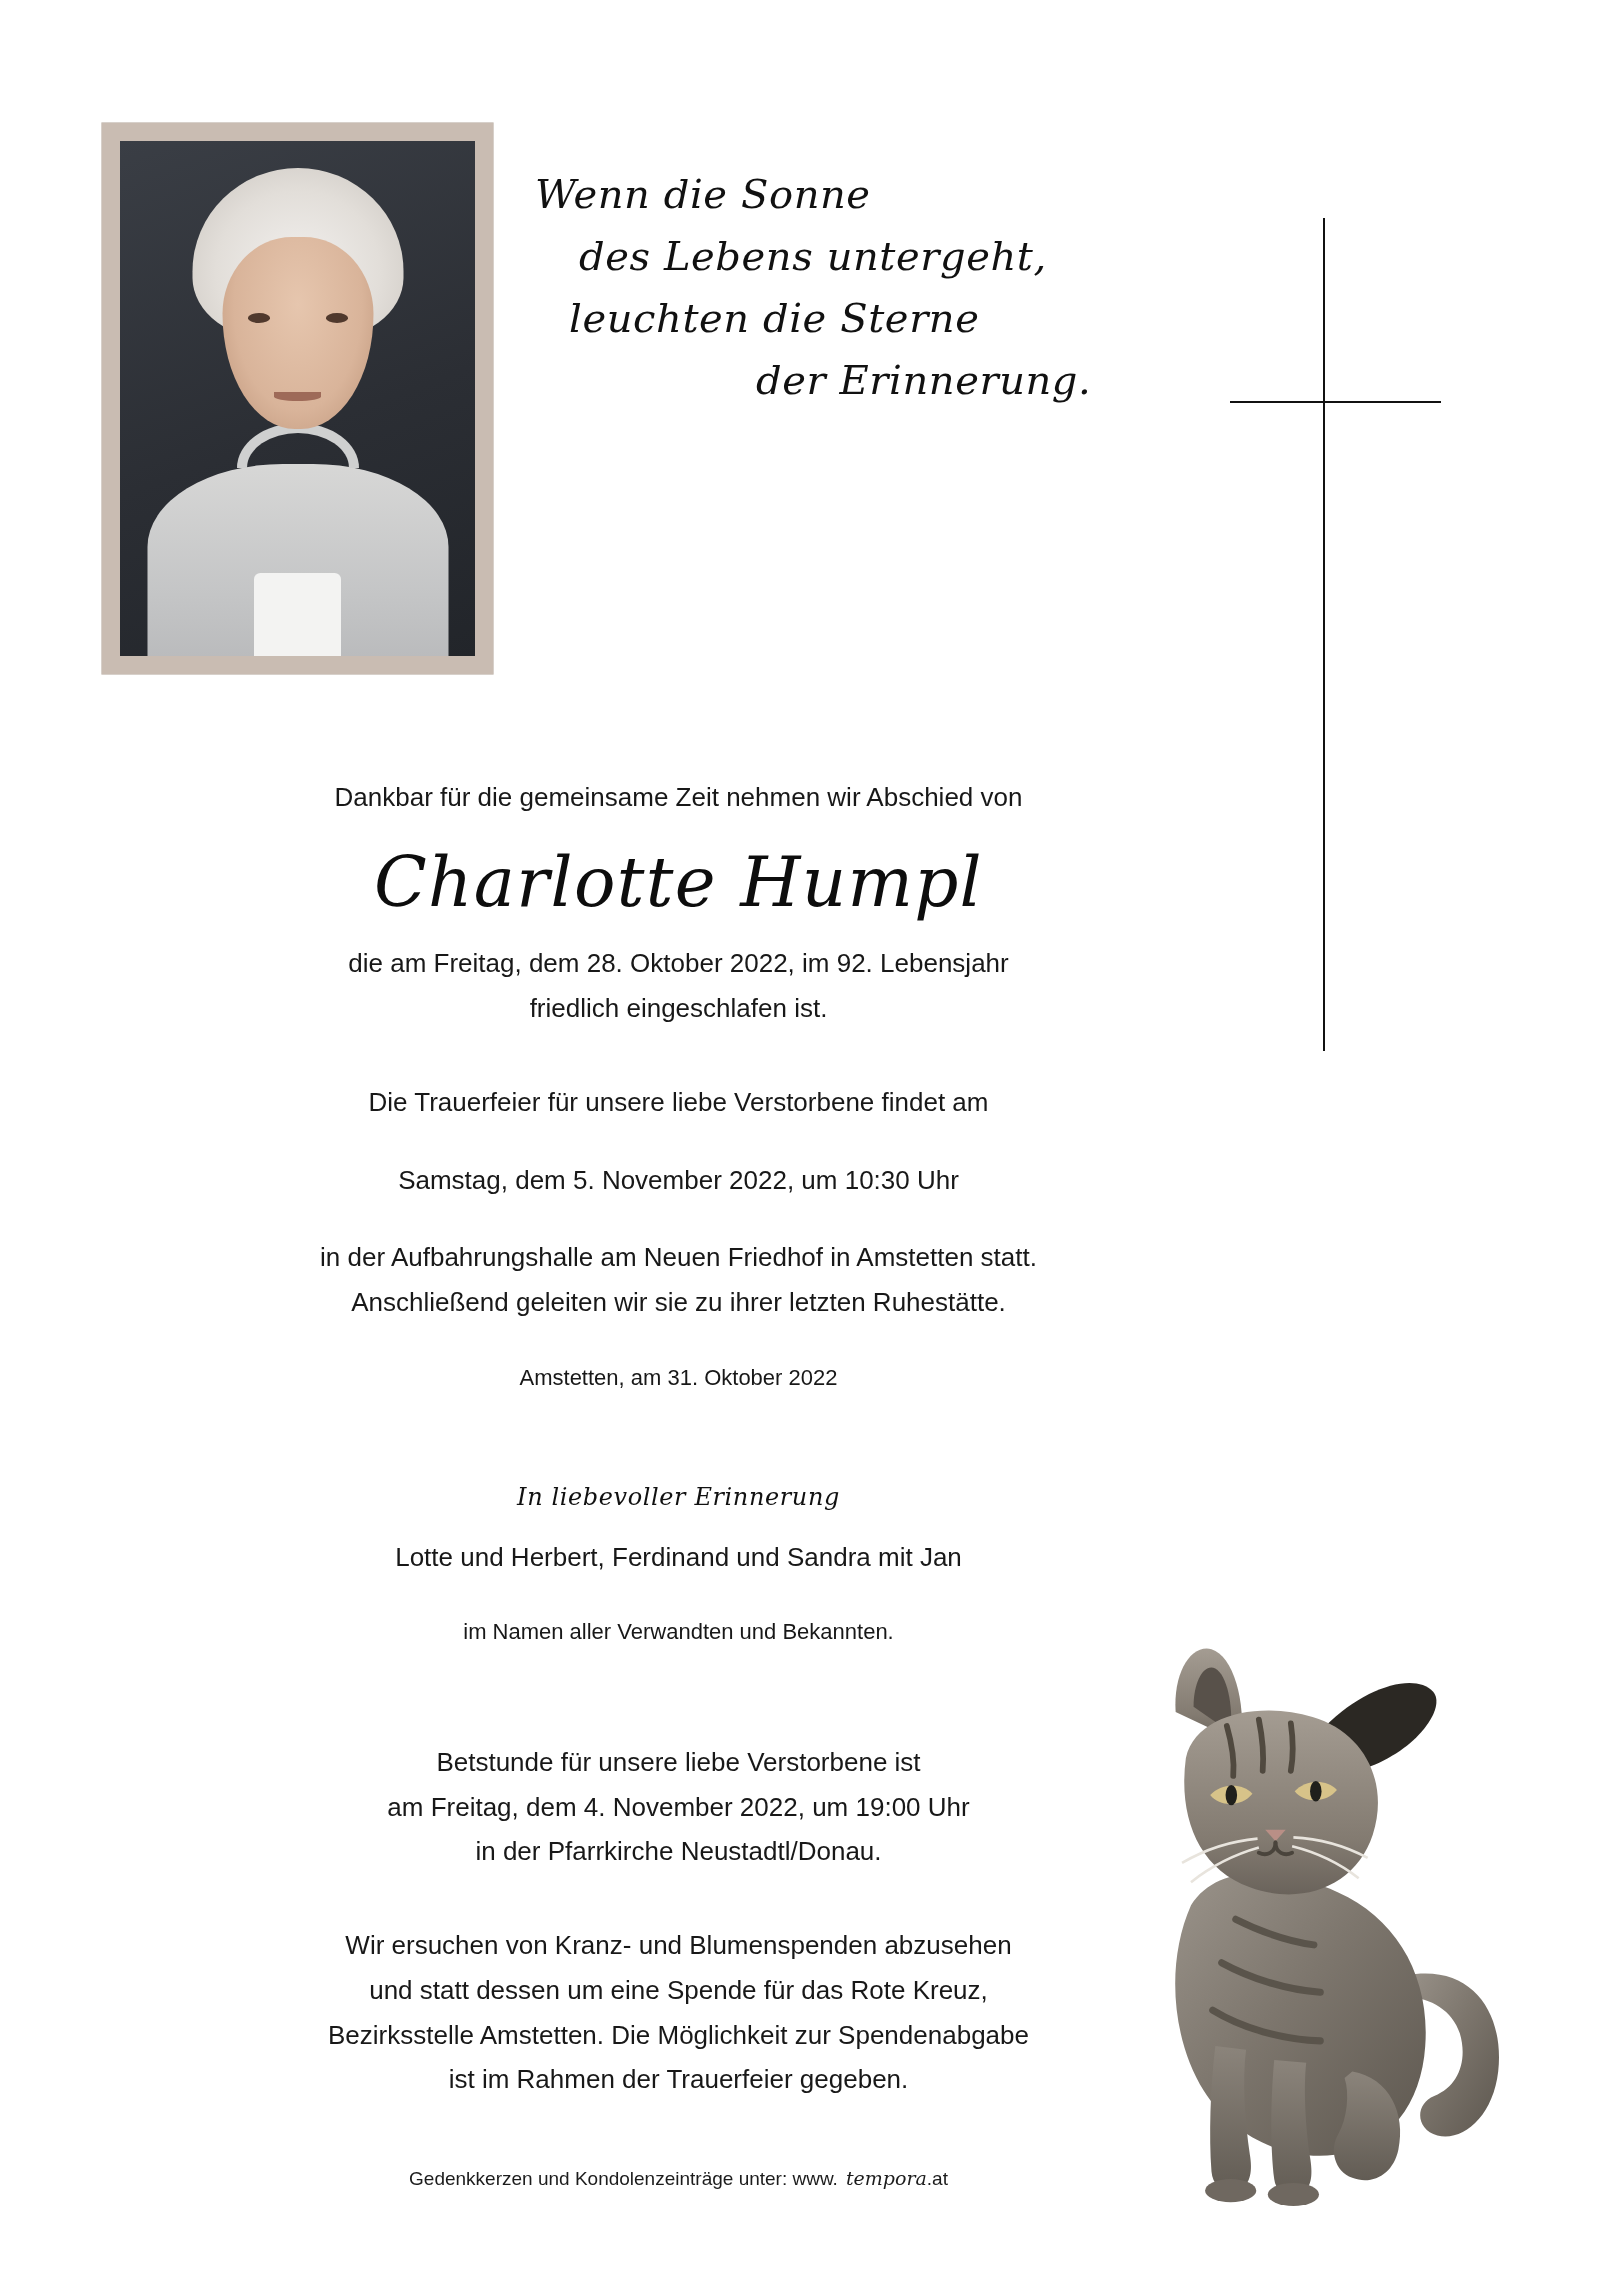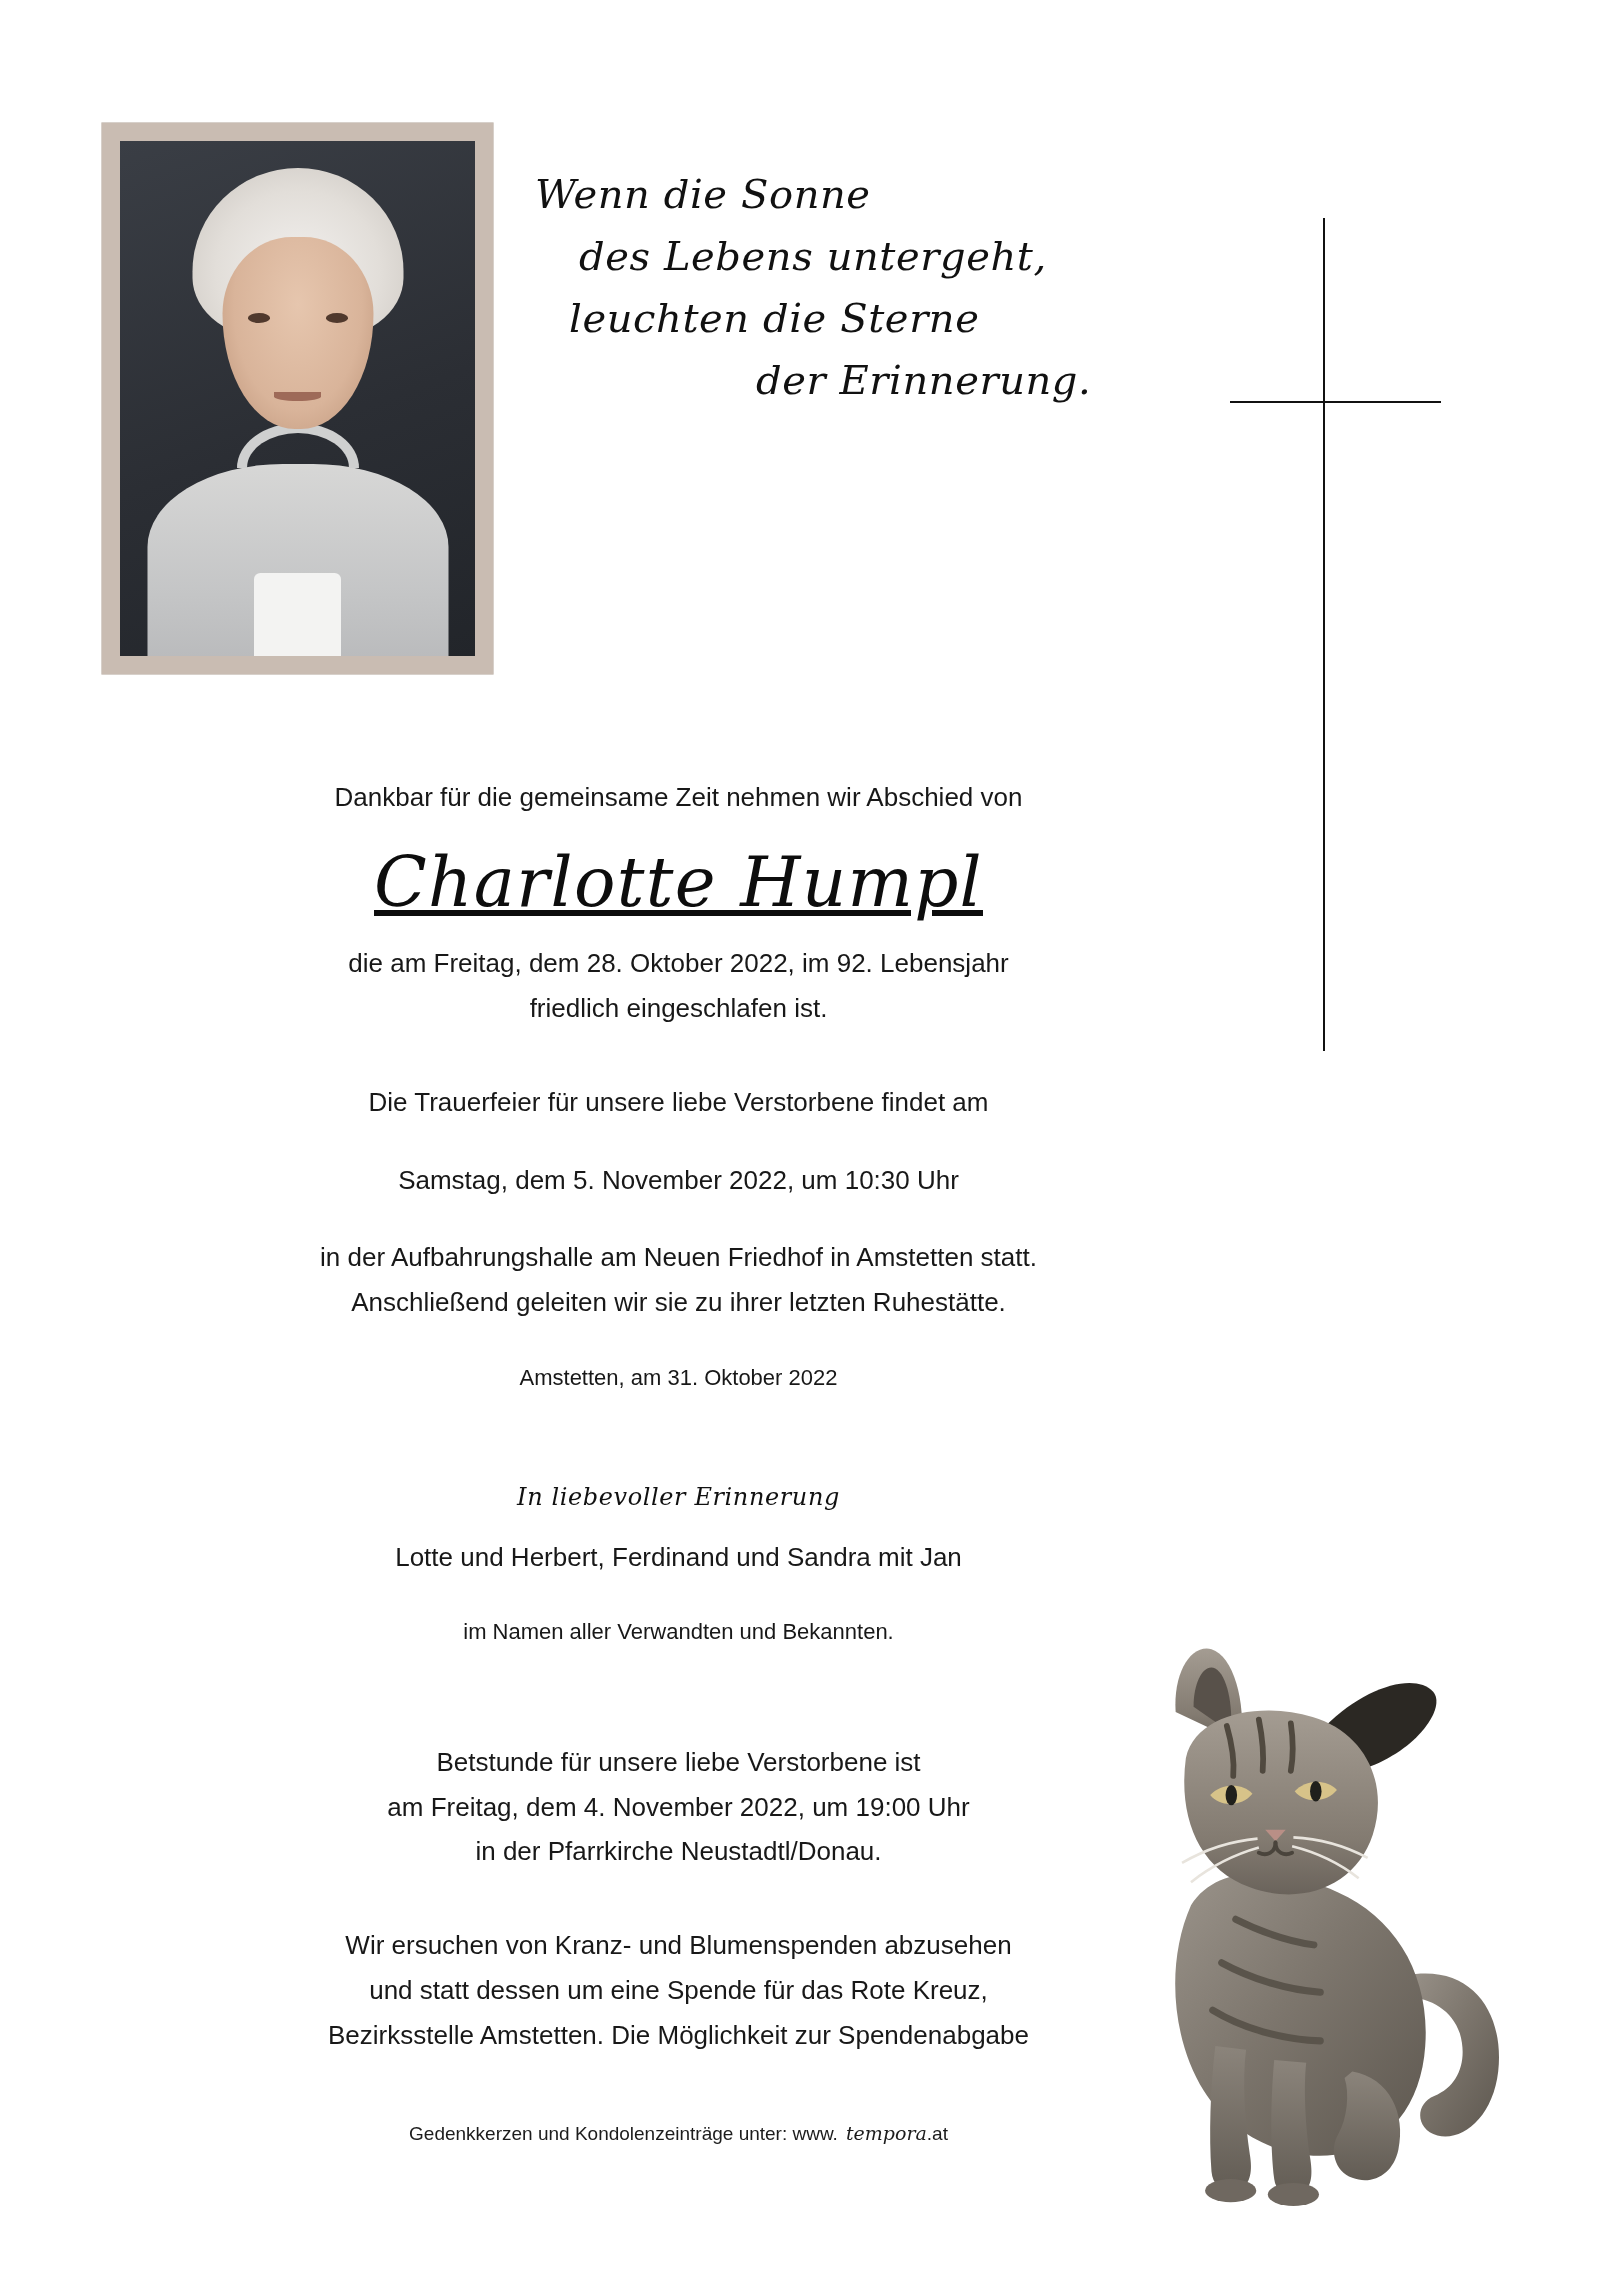--- a/index.html
+++ b/index.html
@@ -177,21 +177,20 @@
   .gap-xl { height: 82px; }
 
   #deceased-name {
     font-family: "DejaVu Serif", serif;
     font-style: italic;
     font-size: 69px;
     line-height: 1.2;
     color: #0d0d0d;
     letter-spacing: 1.3px;
     margin: 24px 0 22px 0;
-    text-decoration: underline;
   }
 
   .bold { font-weight: normal; }
 
   .small {
     font-size: 22px;
     line-height: 1.45;
   }
 
   #memory-heading {
@@ -287,20 +286,21 @@
 
   <p class="line">Betstunde für unsere liebe Verstorbene ist</p>
   <p class="line bold">am Freitag, dem 4. November 2022, um 19:00 Uhr</p>
   <p class="line"><span>in der </span><span class="bold">Pfarrkirche Neustadtl/Donau.</span></p>
 
   <div class="gap-m"></div>
 
   <p class="line">Wir ersuchen von Kranz- und Blumenspenden abzusehen</p>
   <p class="line">und statt dessen um eine Spende für das Rote Kreuz,</p>
   <p class="line">Bezirksstelle Amstetten. Die Möglichkeit zur Spendenabgabe</p>
+  <p class="line">ist im Rahmen der Trauerfeier gegeben.</p>
 
   <div class="gap-m"></div>
 
   <p id="footer-note"><span>Gedenkkerzen und Kondolenzeinträge unter: www.</span><span class="it">tempora</span><span>.at</span></p>
 
 </div>
 
 <svg id="cat" viewBox="0 0 640 900" xmlns="http://www.w3.org/2000/svg">
   <defs>
     <linearGradient id="furBody" x1="0" y1="0" x2="1" y2="1">

